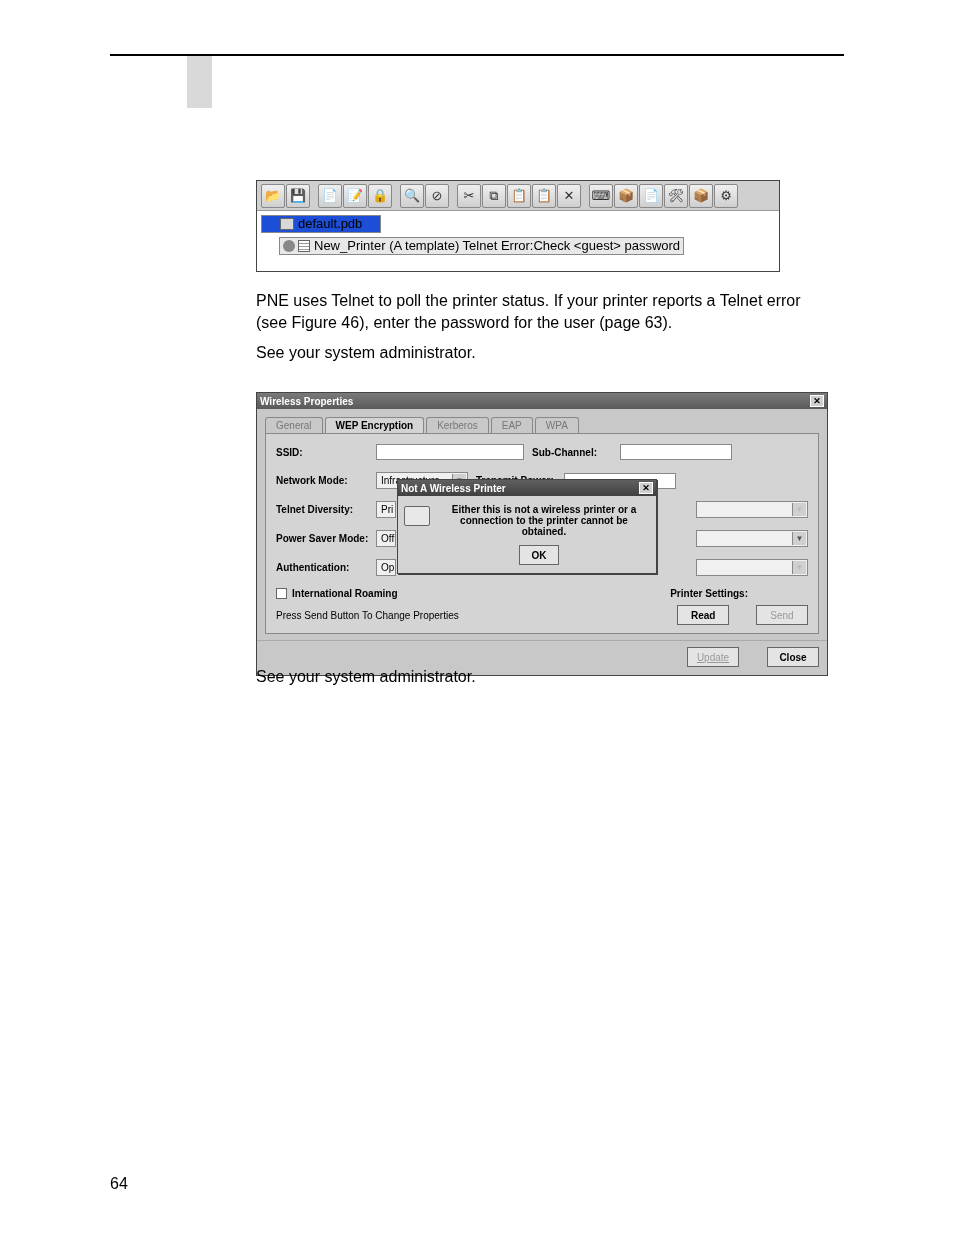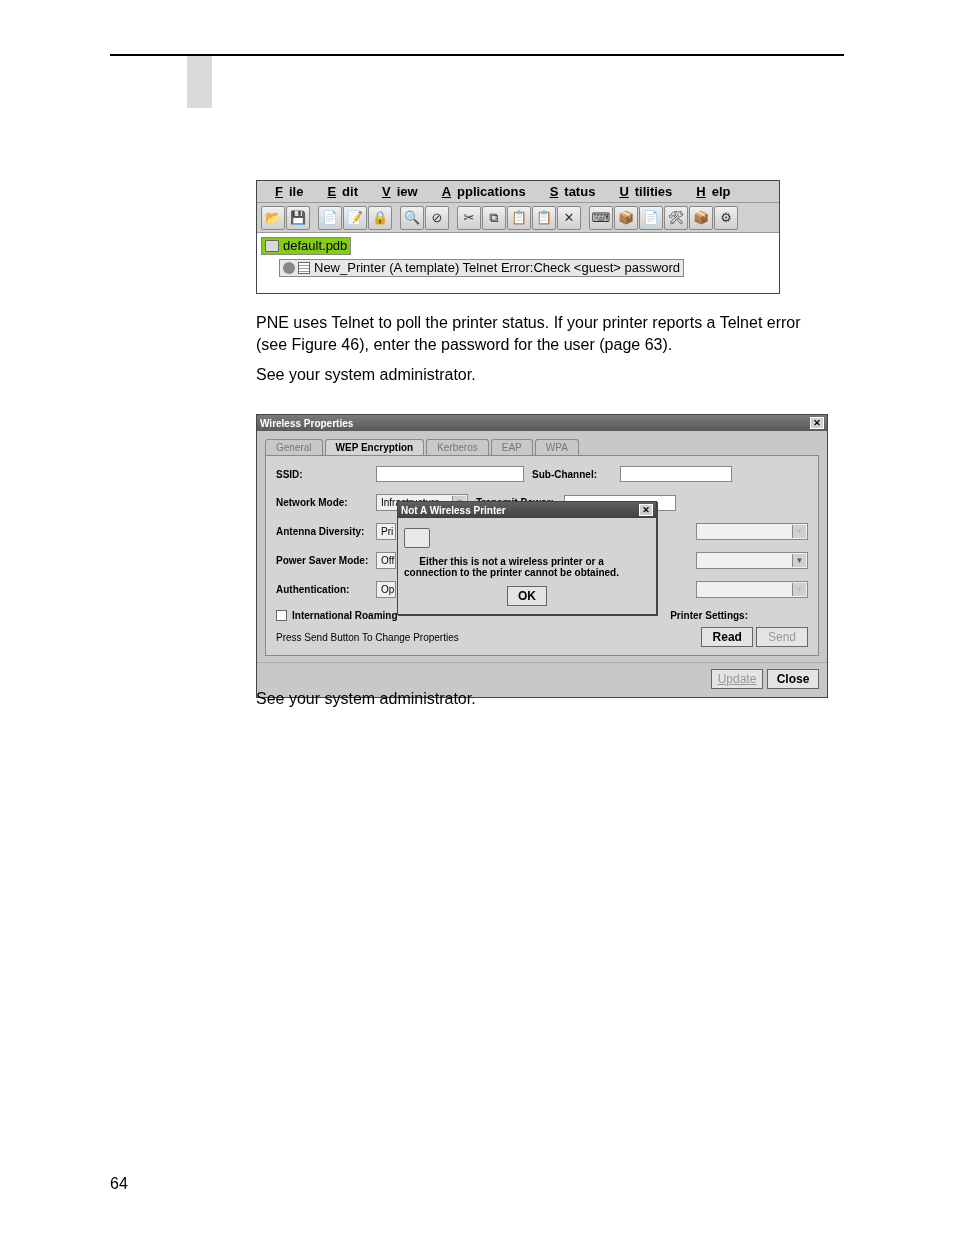--- a/index.html
+++ b/index.html
@@ -84,22 +84,22 @@
     padding: 3px 4px;
     min-height: 60px;
     border-top: 1px solid #fff;
     font-size: 13px;
     line-height: 18px;
   }
   .tree-node {
     display: inline-flex;
     align-items: center;
     border: 1px solid #888;
-    background: #84cc16;
-    padding: 0 3px;
+    background: #1d4ed8;
+    padding: 0 18px;
     height: 18px;
   }
   .tree-child {
     margin-left: 18px;
     margin-top: 2px;
     display: inline-flex;
     align-items: center;
     border: 1px solid #888;
     background: #e8e8e8;
     padding: 4px 3px;
@@ -234,23 +234,23 @@
     display: flex;
     justify-content: space-between;
     align-items: center;
     margin-top: 6px;
     font-size: 10px;
   }
   .btn {
     width: 52px; height: 20px;
     border: 1px solid #666;
     background: #e4e4e4;
-    font-size: 12px;
+    font-size: 10px;
     display: inline-flex;
-    align-items: center; justify-content: center;
+    align-items: center; justify-content: center; margin-left: 24px;
   }
   .btn.dis { color: #999; }
   .footer-row {
     display: flex;
     justify-content: flex-end;
     padding: 6px 8px 8px 8px;
     gap: 4px;
     border-top: 1px solid #aaa;
     background: #c8c8c8;
   }
@@ -265,21 +265,20 @@
   }
   .modal .titlebar { background: linear-gradient(#606060,#404040); }
   .modal-body {
     padding: 8px 6px 8px 6px;
     font-size: 10px;
     font-weight: bold;
     text-align: center;
     display: flex;
     align-items: flex-start;
     gap: 8px;
-    flex-direction: column;
   }
   .modal-icon {
     width: 26px; height: 20px;
     border: 1px solid #666;
     background: #e8e8e8;
     border-radius: 2px;
     margin-top: 2px;
     flex: none;
   }
   .modal-foot { text-align: center; padding-bottom: 8px; }
@@ -293,29 +292,20 @@
 </style>
 </head>
 <body>
 
 <div class="header-rule"></div>
 <div class="sidebar-block"></div>
 
 <div class="content">
 
   <div class="fig46">
-    <div class="menubar">
-      <span><span class="mn-u">F</span>ile</span>
-      <span><span class="mn-u">E</span>dit</span>
-      <span><span class="mn-u">V</span>iew</span>
-      <span><span class="mn-u">A</span>pplications</span>
-      <span><span class="mn-u">S</span>tatus</span>
-      <span><span class="mn-u">U</span>tilities</span>
-      <span><span class="mn-u">H</span>elp</span>
-    </div>
     <div class="toolbar">
       <div class="tbtn">📂</div>
       <div class="tbtn">💾</div>
       <div class="tsep"></div>
       <div class="tbtn">📄</div>
       <div class="tbtn">📝</div>
       <div class="tbtn">🔒</div>
       <div class="tsep"></div>
       <div class="tbtn">🔍</div>
       <div class="tbtn">⊘</div>
@@ -377,21 +367,21 @@
       <div class="form-row">
         <span class="lbl-l">Network Mode:</span>
         <span class="sel w1">
             <span>Infrastructure</span>
             <span class="arw">▼</span>
           </span>
         <span class="lbl-r">Transmit Power:</span>
         <span class="inp rgt"></span>
       </div>
       <div class="form-row">
-        <span class="lbl-l">Antenna Diversity:</span>
+        <span class="lbl-l">Telnet Diversity:</span>
         <span class="sel w2">
             <span>Pri</span>
           </span>
         <span style="flex:1"></span>
         <span class="sel" style="width:112px;">
             <span class="arw" style="color:#bbb;">▼</span>
           </span>
       </div>
       <div class="form-row">
         <span class="lbl-l">Power Saver Mode:</span>

